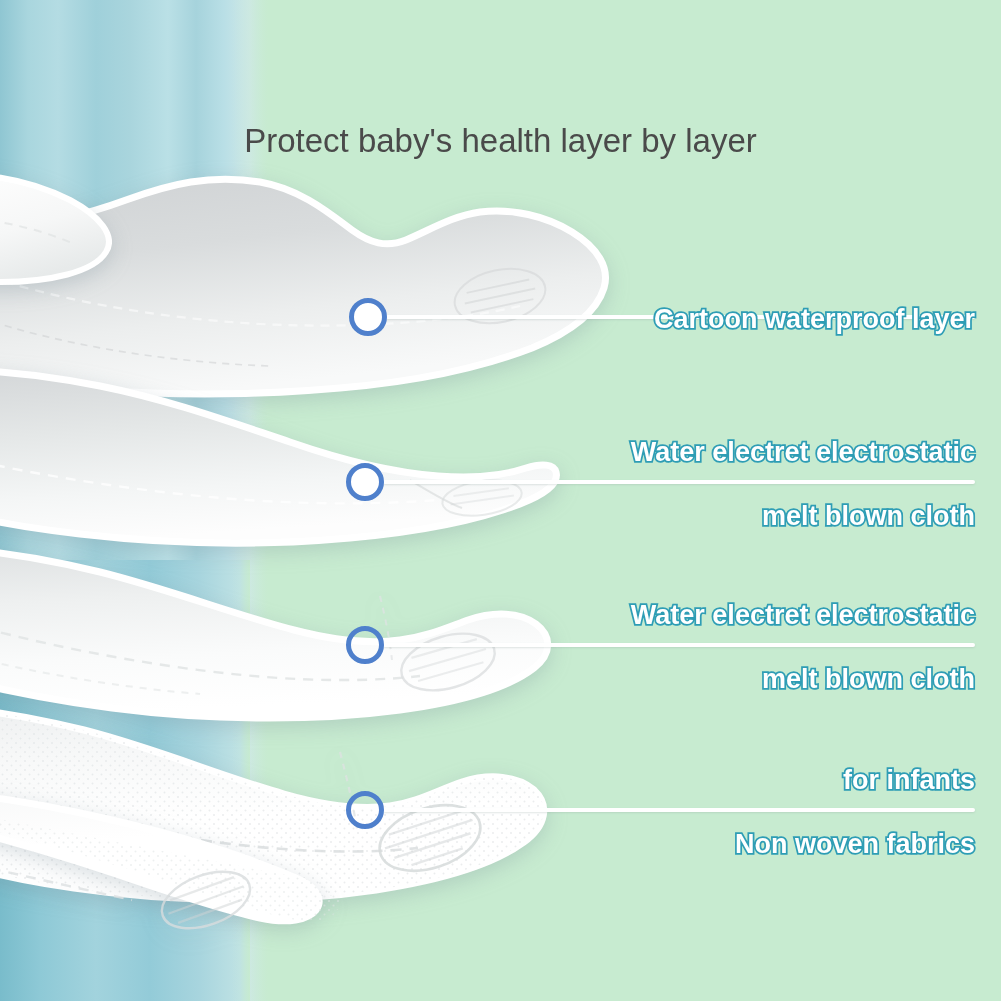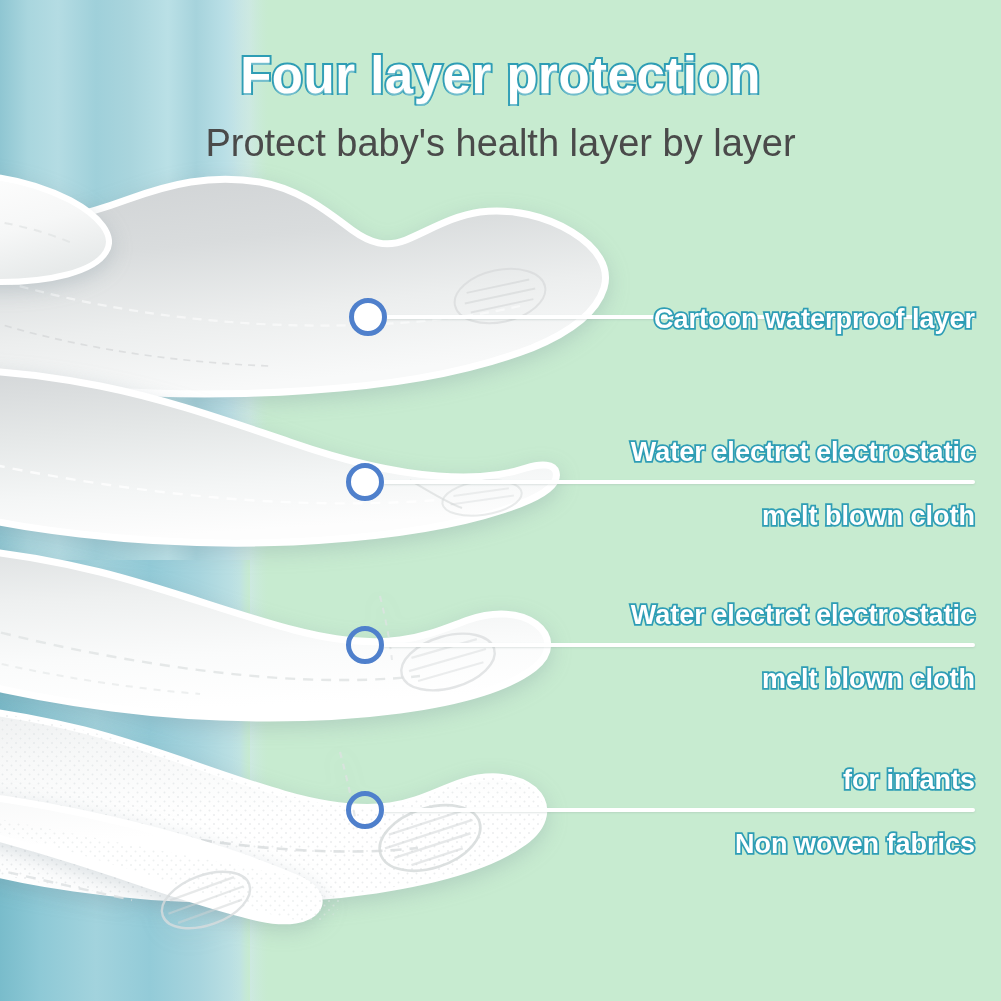--- a/index.html
+++ b/index.html
@@ -49,21 +49,21 @@
   
   .title{
     position:absolute;left:0;top:46px;width:1001px;text-align:center;
     font-size:51px;font-weight:bold;letter-spacing:.5px;color:#ffffff;
     -webkit-text-stroke:4px #2e9db5;
     paint-order:stroke fill;
     text-shadow:0 2px 1px rgba(255,255,255,.35);
   }
   .subtitle{
     position:absolute;left:0;top:122px;width:1001px;text-align:center;
-    font-size:38px;font-weight:normal;color:#4a4a4a;letter-spacing:0px;
+    font-size:33px;font-weight:normal;color:#4a4a4a;letter-spacing:0px;
   }
 
   
   .label{
     position:absolute;right:26px;text-align:right;
     font-size:27px;font-weight:bold;line-height:1.18;color:#ffffff;
     -webkit-text-stroke:3.5px #2e9db5;
     paint-order:stroke fill;
     white-space:pre-line;
   }
@@ -281,21 +281,20 @@
           <stop offset="60%" stop-color="#f6f7f7"></stop>
           <stop offset="100%" stop-color="#e7eaea"></stop>
         </linearGradient>
       </defs>
       <path d="M 0 18 C 46 10, 96 18, 140 40 C 170 56, 186 76, 176 92
                C 164 112, 120 122, 70 122 C 40 122, 12 118, 0 112 Z" fill="url(#g6)" stroke="#ffffff" stroke-width="6" stroke-linejoin="round"></path>
       <path d="M 0 56 C 50 56, 104 66, 144 84" fill="none" stroke="#dfe2e3" stroke-width="2" stroke-dasharray="8 7" opacity=".7"></path>
     </svg>
   </div>
 
-  <div class="title">Four layer protection</div>
   <div class="subtitle">Protect baby's health layer by layer</div>
 
   <div class="leader" style="left:386px;top:315px;width:589px;"></div>
   <div class="marker" style="left:349px;top:298px;"></div>
   <div class="label" style="top:272px;">
     <span>Cartoon waterproof layer</span>
   </div>
 
   <div class="leader" style="left:383px;top:480px;width:592px;"></div>
   <div class="marker" style="left:346px;top:463px;"></div>

